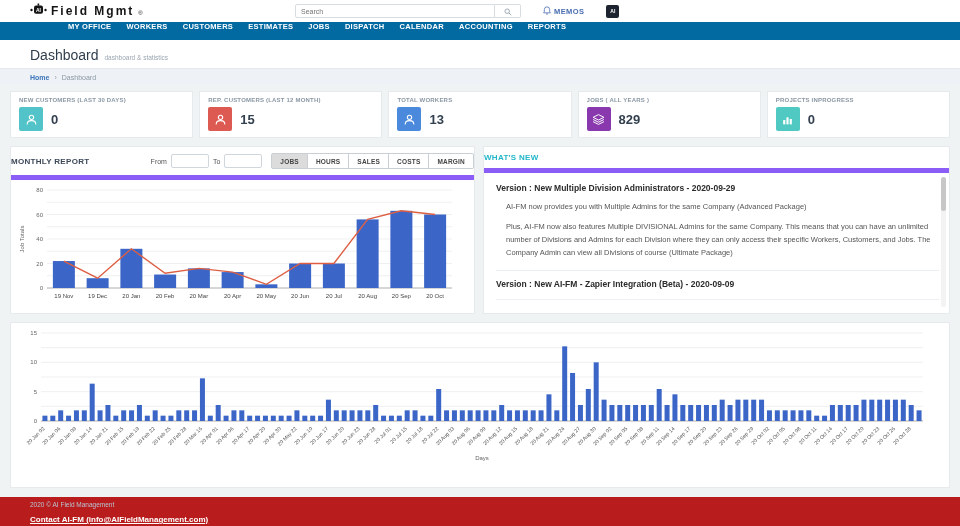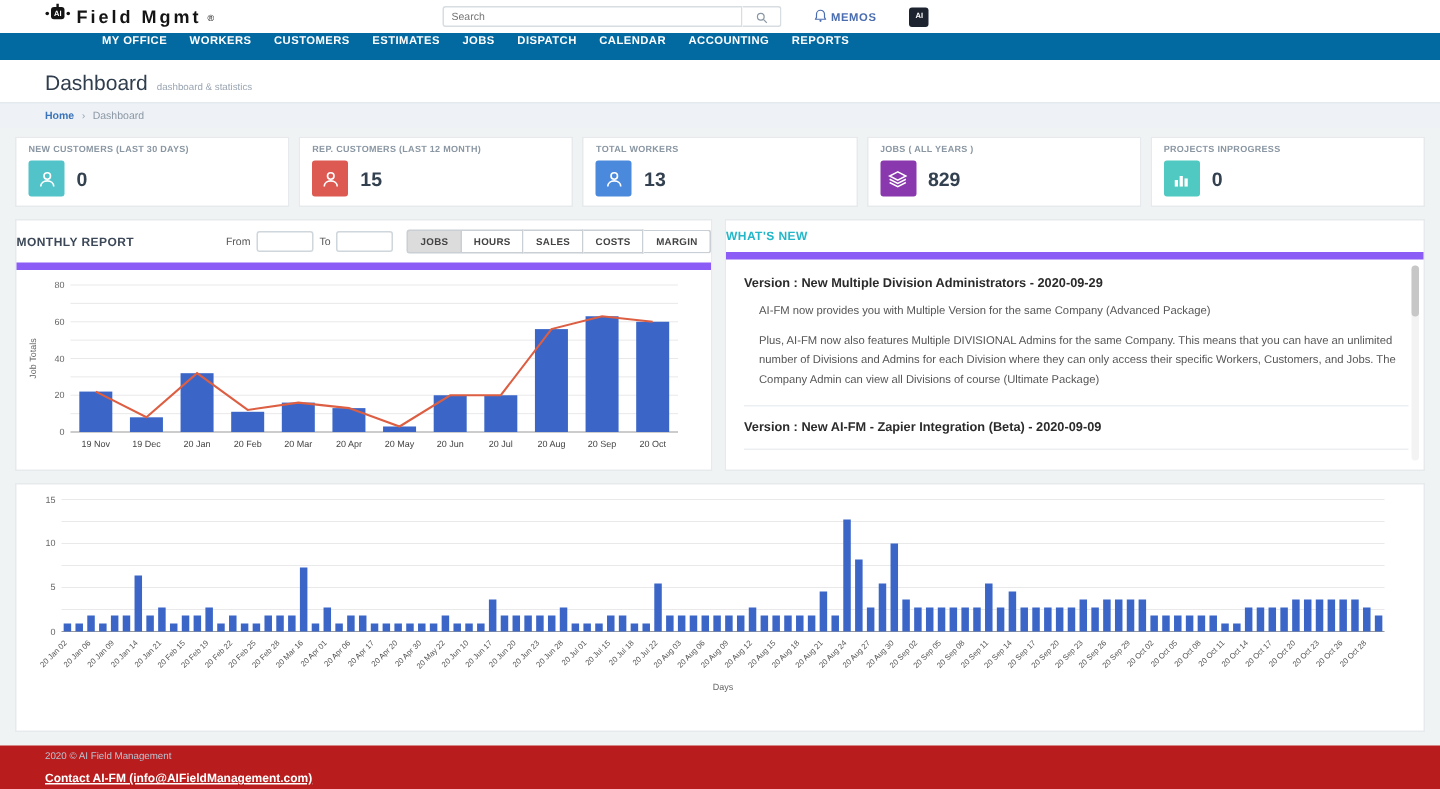--- a/index.html
+++ b/index.html
@@ -283,21 +283,21 @@
             </svg></div>
       </section>
 
       <section class="panel whatsnew">
         <div class="panel-header">
           <span class="panel-title">WHAT'S NEW</span>
         </div>
         <div class="whatsnew-body" id="whatsnew-body">
             <div class="wn-entry">
               <div class="wn-heading">Version : New Multiple Division Administrators - 2020-09-29</div>
-              <div class="wn-para">AI-FM now provides you with Multiple Version for the same Company (Advanced Package)</div>
+              <div class="wn-para">AI-FM now provides you with Multiple Admins for the same Company (Advanced Package)</div>
               <div class="wn-para">Plus, AI-FM now also features Multiple DIVISIONAL Admins for the same Company. This means that you can have an unlimited number of Divisions and Admins for each Division where they can only access their specific Workers, Customers, and Jobs. The Company Admin can view all Divisions of course (Ultimate Package)</div>
             </div>
             <div class="wn-entry">
               <div class="wn-heading">Version : New AI-FM - Zapier Integration (Beta) - 2020-09-09</div>
             </div>
             <div class="wn-scrollbar">
               <div class="wn-thumb"></div>
             </div>
           </div>
       </section>

